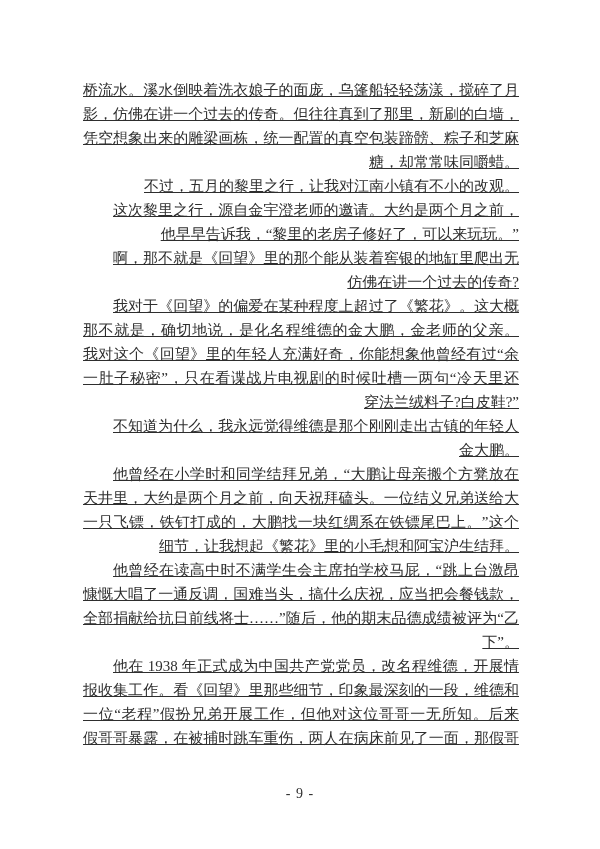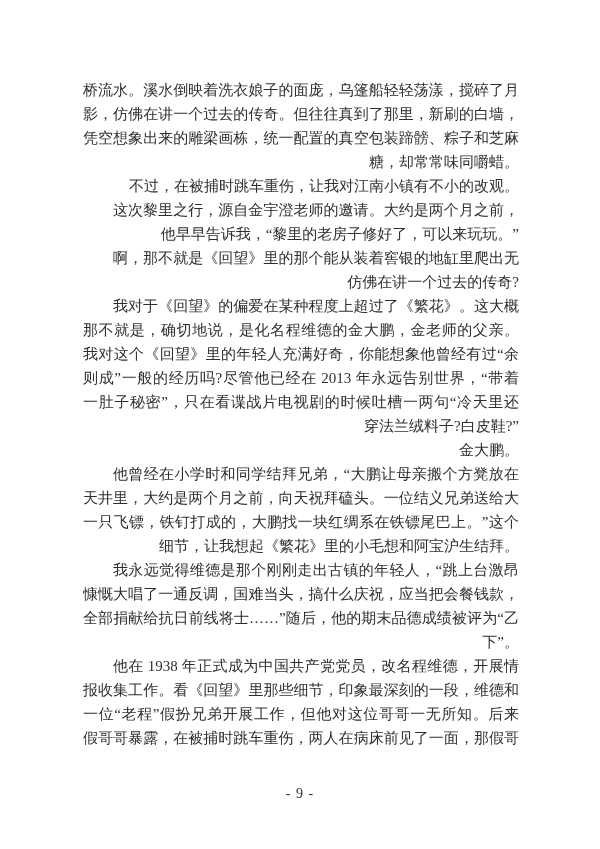--- a/index.html
+++ b/index.html
@@ -18,20 +18,21 @@
     height: 849px;
     background: #ffffff;
     overflow: hidden;
   }
   .doc-body {
     position: absolute;
     left: 83px;
     top: 78px;
     width: 436px;
     color: #2e2e2e;
+    text-decoration: underline;
   }
   .line {
     font-size: 15px;
     line-height: 24px;
     height: 24px;
     overflow: hidden;
     text-align: right;
     white-space: nowrap;
   }
   .line.justify {
@@ -56,37 +57,37 @@
 </style>
 </head>
 <body>
 
 <div class="page">
   <div class="doc-body" id="doc-body">
       <div class="line justify">桥流水。溪水倒映着洗衣娘子的面庞，乌篷船轻轻荡漾，搅碎了月</div>
       <div class="line justify">影，仿佛在讲一个过去的传奇。但往往真到了那里，新刷的白墙，</div>
       <div class="line justify">凭空想象出来的雕梁画栋，统一配置的真空包装蹄髈、粽子和芝麻</div>
       <div class="line">糖，却常常味同嚼蜡。</div>
-      <div class="line indent">不过，在被捕时跳车重伤，让我对江南小镇有不小的改观。</div>
+      <div class="line indent">不过，五月的黎里之行，让我对江南小镇有不小的改观。</div>
       <div class="line indent justify">这次黎里之行，源自金宇澄老师的邀请。大约是两个月之前，</div>
       <div class="line">他早早告诉我，“黎里的老房子修好了，可以来玩玩。”</div>
       <div class="line indent justify">啊，那不就是《回望》里的那个能从装着窖银的地缸里爬出无</div>
       <div class="line">仿佛在讲一个过去的传奇?</div>
       <div class="line indent justify">我对于《回望》的偏爱在某种程度上超过了《繁花》。这大概</div>
       <div class="line justify">那不就是，确切地说，是化名程维德的金大鹏，金老师的父亲。</div>
       <div class="line justify">我对这个《回望》里的年轻人充满好奇，你能想象他曾经有过“余</div>
-      <div class="line justify">则成”一般的经历吗?尽管他已经在 2013 年永远告别世界，“带着</div>
       <div class="line justify">一肚子秘密”，只在看谍战片电视剧的时候吐槽一两句“冷天里还</div>
       <div class="line">穿法兰绒料子?白皮鞋?”</div>
+      <div class="line indent justify">不知道为什么，我永远觉得维德是那个刚刚走出古镇的年轻人</div>
       <div class="line">金大鹏。</div>
       <div class="line indent justify">他曾经在小学时和同学结拜兄弟，“大鹏让母亲搬个方凳放在</div>
       <div class="line justify">天井里，大约是两个月之前，向天祝拜磕头。一位结义兄弟送给大鹏</div>
       <div class="line justify">一只飞镖，铁钉打成的，大鹏找一块红绸系在铁镖尾巴上。”这个</div>
       <div class="line">细节，让我想起《繁花》里的小毛想和阿宝沪生结拜。</div>
-      <div class="line indent justify">我永远觉得维德是那个刚刚走出古镇的年轻人，“跳上台激昂</div>
+      <div class="line indent justify">他曾经在读高中时不满学生会主席拍学校马屁，“跳上台激昂</div>
       <div class="line justify">慷慨大唱了一通反调，国难当头，搞什么庆祝，应当把会餐钱款，</div>
       <div class="line justify">全部捐献给抗日前线将士……”随后，他的期末品德成绩被评为“乙</div>
       <div class="line">下”。</div>
       <div class="line indent justify">他在 1938 年正式成为中国共产党党员，改名程维德，开展情</div>
       <div class="line justify">报收集工作。看《回望》里那些细节，印象最深刻的一段，维德和</div>
       <div class="line justify">一位“老程”假扮兄弟开展工作，但他对这位哥哥一无所知。后来</div>
       <div class="line justify">假哥哥暴露，在被捕时跳车重伤，两人在病床前见了一面，那假哥</div>
     </div>
   <div class="footer">
     <span>- 9 -</span>

